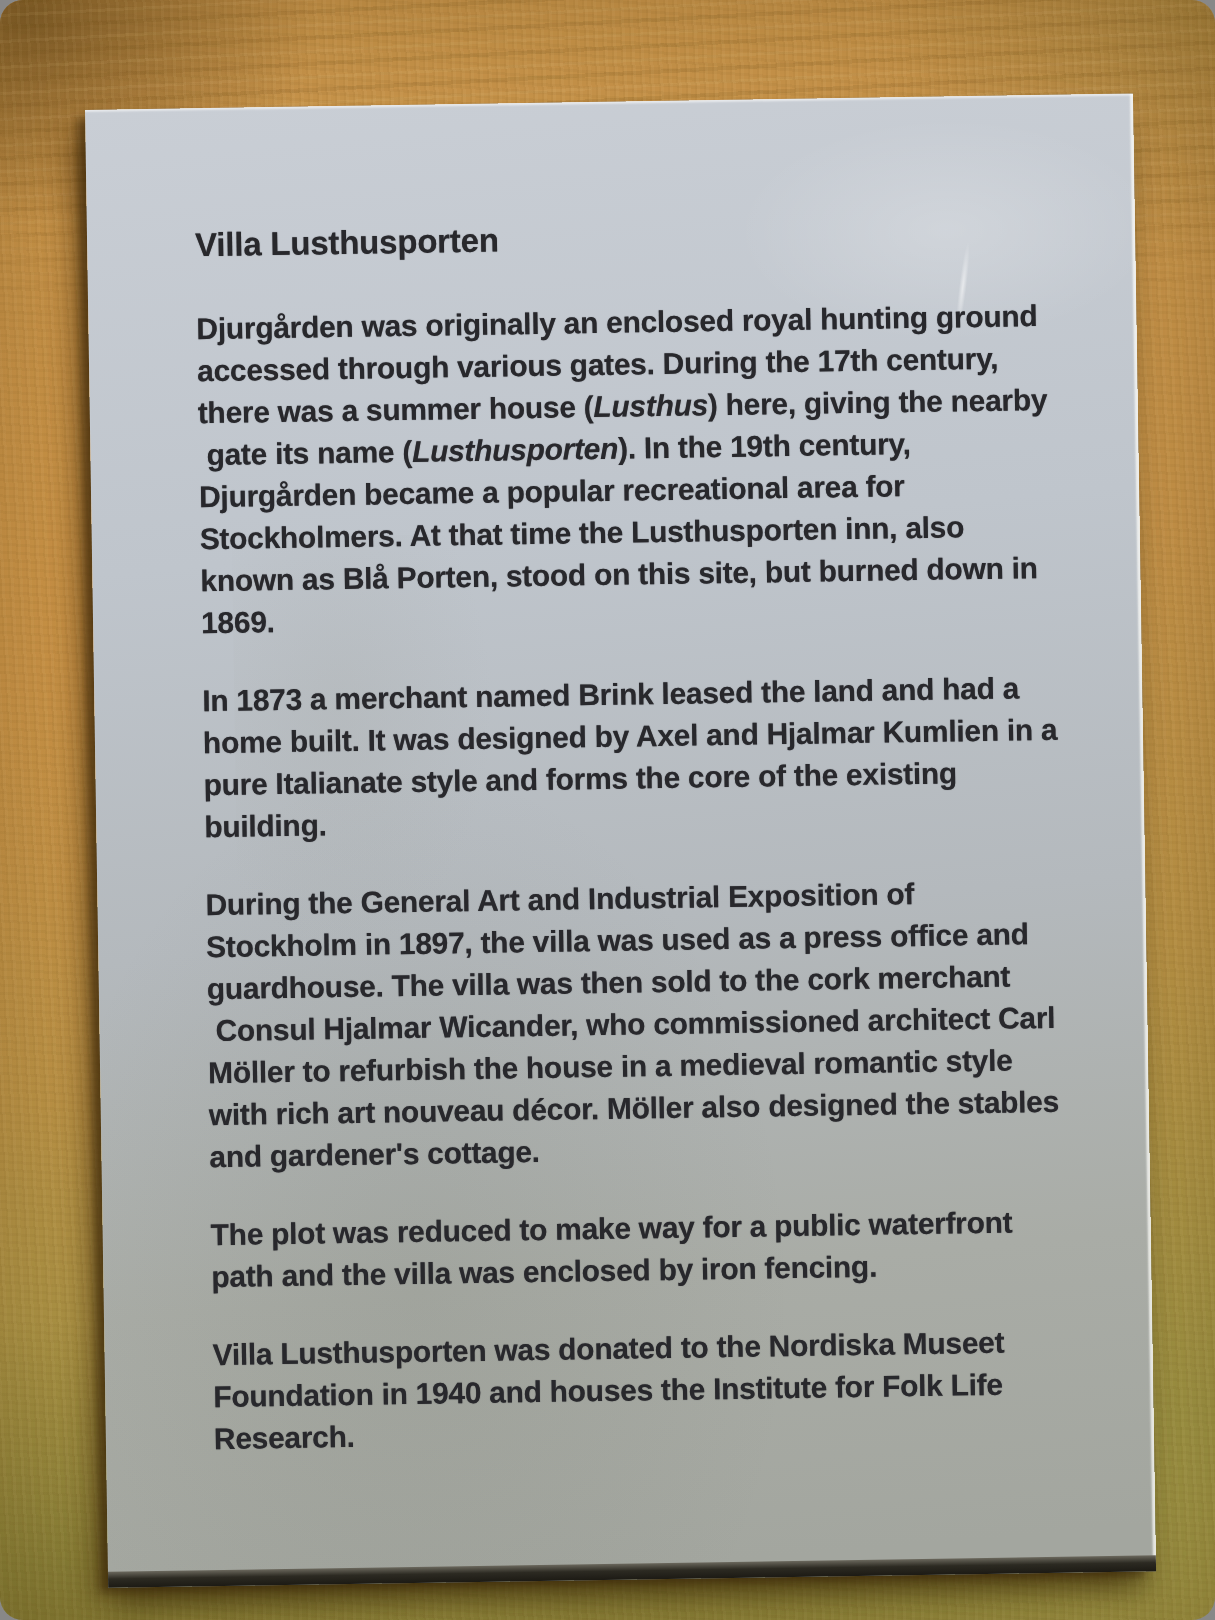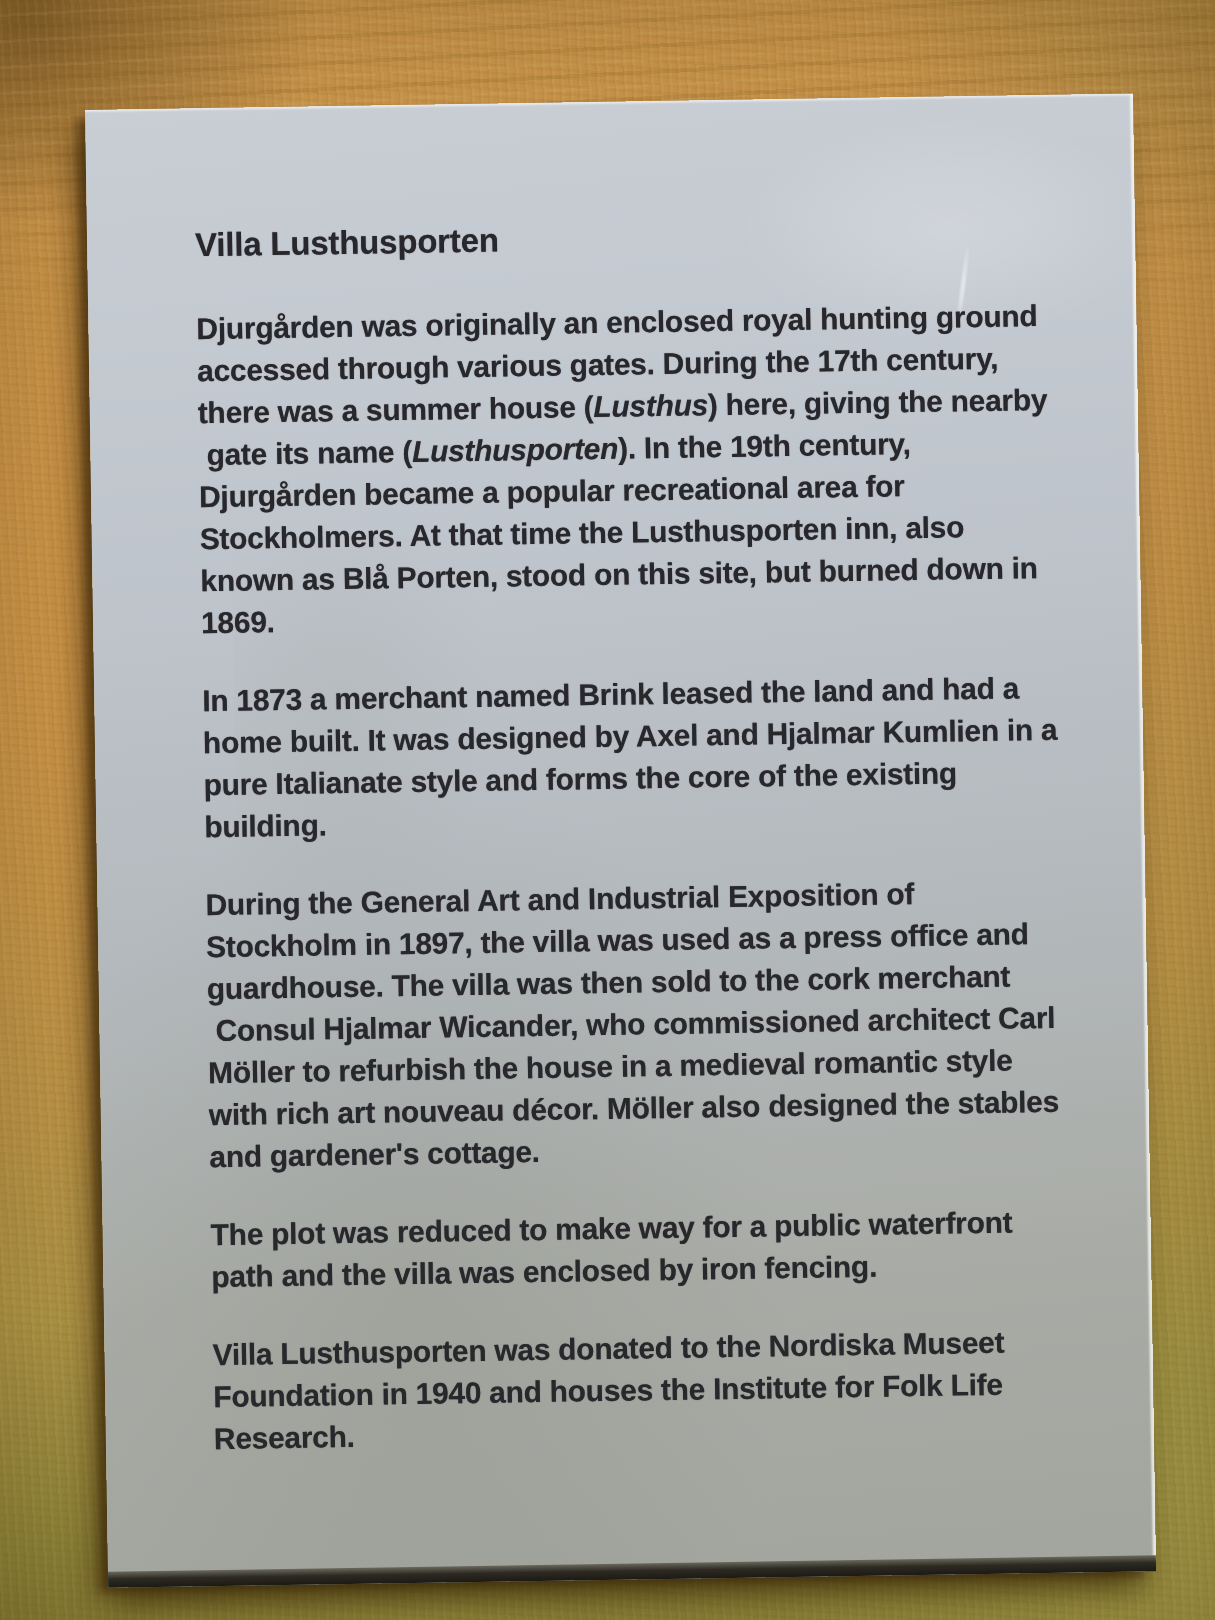--- a/index.html
+++ b/index.html
@@ -1,20 +1,21 @@
 <!DOCTYPE html>
 <html><head>
 <meta charset="utf-8">
 <style>
   html,body{margin:0;padding:0;background:#888;}
   .scene{
     position:relative;
     width:1215px;height:1620px;
     overflow:hidden;
     font-family:"Liberation Sans", sans-serif;
+    border-radius:23px;
   }
   
   .wall{
     position:absolute;inset:0;
     background:
       radial-gradient(ellipse 420px 300px at 2% 1%, rgba(74,51,16,0.55), rgba(74,51,16,0) 70%),
       radial-gradient(ellipse 500px 380px at 100% 0%, rgba(105,95,40,0.35), rgba(105,95,40,0) 70%),
       radial-gradient(ellipse 620px 420px at 0% 100%, rgba(90,84,28,0.40), rgba(90,84,28,0) 72%),
       radial-gradient(ellipse 700px 300px at 55% 103%, rgba(110,102,40,0.35), rgba(110,102,40,0) 70%),
       radial-gradient(ellipse 800px 900px at 8% 38%, rgba(213,152,72,0.50), rgba(213,152,72,0) 65%),

